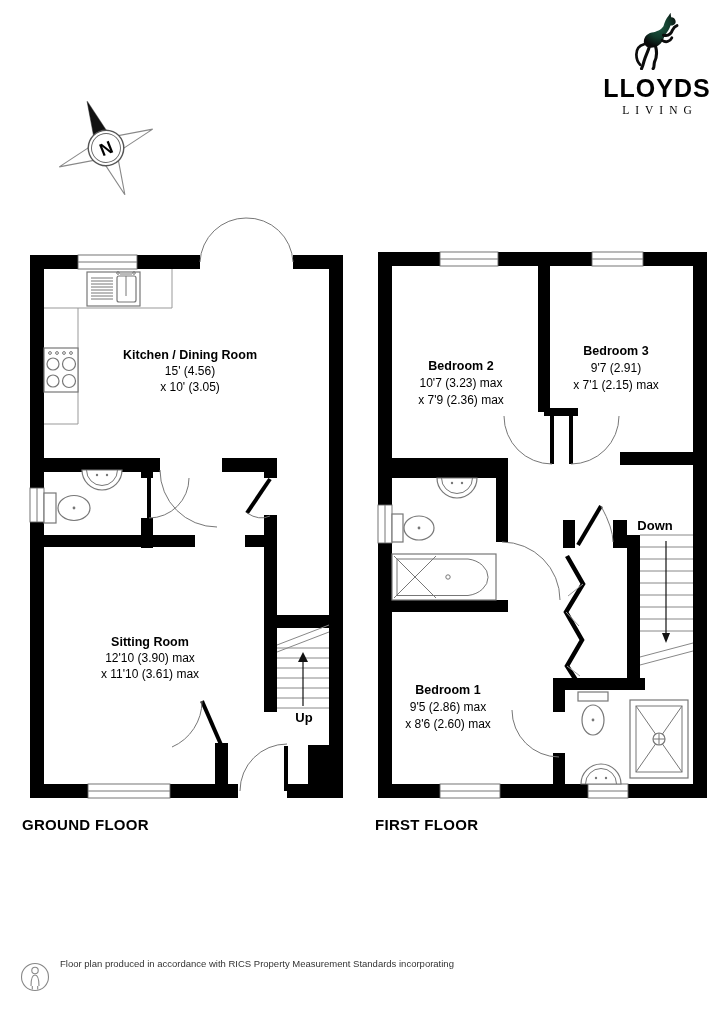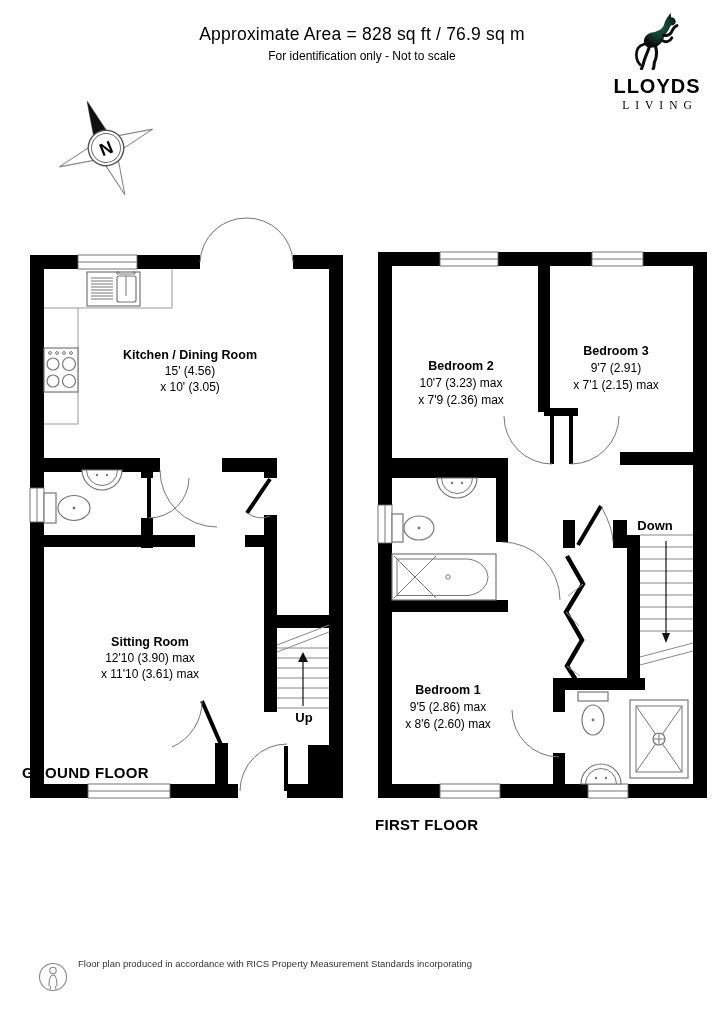--- a/index.html
+++ b/index.html
@@ -2,26 +2,26 @@
 <html><head>
 <meta charset="utf-8">
 <style>
   html,body{margin:0;padding:0;background:#fff;}
   .page{position:relative;width:724px;height:1023px;background:#fff;overflow:hidden;
         font-family:"Liberation Sans",sans-serif;color:#000;}
   .hdr{position:absolute;top:24px;left:0;width:724px;text-align:center;}
   .hdr .title{font-size:17.5px;letter-spacing:.2px;}
   .hdr .subtitle{font-size:12px;margin-top:4px;}
   .logo{position:absolute;top:12px;left:598px;width:118px;text-align:center;}
-  .logo .brand{font-size:20px;font-weight:bold;letter-spacing:1px;line-height:1;margin-top:2px;}
+  .logo .brand{font-size:25px;font-weight:bold;letter-spacing:1px;line-height:1;margin-top:2px;}
   .logo .tagline{font-size:11.5px;letter-spacing:6px;margin-top:3px;text-indent:6px;font-family:Liberation Serif, serif;}
   .floor-label{position:absolute;font-size:15px;font-weight:bold;letter-spacing:.3px;}
-  #gf-label{left:22px;top:764px;}
+  #gf-label{left:22px;top:816px;}
   #ff-label{left:375px;top:816px;}
-  .footer{position:absolute;left:38px;top:958px;width:560px;}
+  .footer{position:absolute;left:20px;top:958px;width:560px;}
   .footer .ftext{margin-left:40px;font-size:9.5px;line-height:1.32;color:#333;}
   .plan-svg{position:absolute;left:0;top:0;}
   .compass-svg{position:absolute;left:50px;top:92px;}
   svg text{fill:#000;}
   .rn{font:bold 12.5px "Liberation Sans",sans-serif;}
   .rd{font:12px "Liberation Sans",sans-serif;}
   .st{font:bold 13px "Liberation Sans",sans-serif;}
   .wall{fill:#000;stroke:none;}
   .opening{fill:#fff;stroke:none;}
   .win{fill:#fff;stroke:#666;stroke-width:.9;}
@@ -30,24 +30,20 @@
   .leaf{stroke:#000;stroke-width:4;fill:none;}
   .fix{stroke:#777;stroke-width:1.2;fill:#fff;}
   .steps{stroke:#888;stroke-width:1;fill:none;}
   .arrow{stroke:#111;stroke-width:1.2;fill:none;}
 </style>
 </head>
 <body>
 
 <div class="page">
 
-  <div class="hdr">
-    <div class="title">Approximate Area = 828 sq ft / 76.9 sq m</div>
-    <div class="subtitle">For identification only - Not to scale</div>
-  </div>
 
   <div class="logo">
     <svg width="70" height="58" viewBox="0 0 100 90">
       <defs>
         <radialGradient id="hg" cx="48%" cy="38%" r="60%">
           <stop offset="0%" stop-color="#1e5a44"></stop>
           <stop offset="55%" stop-color="#123b2c"></stop>
           <stop offset="100%" stop-color="#0a0a0a"></stop>
         </radialGradient>
       </defs>

